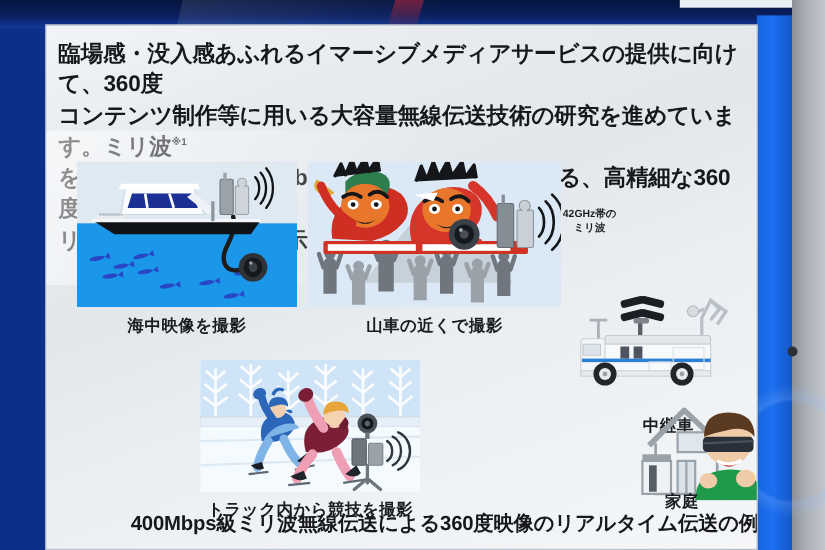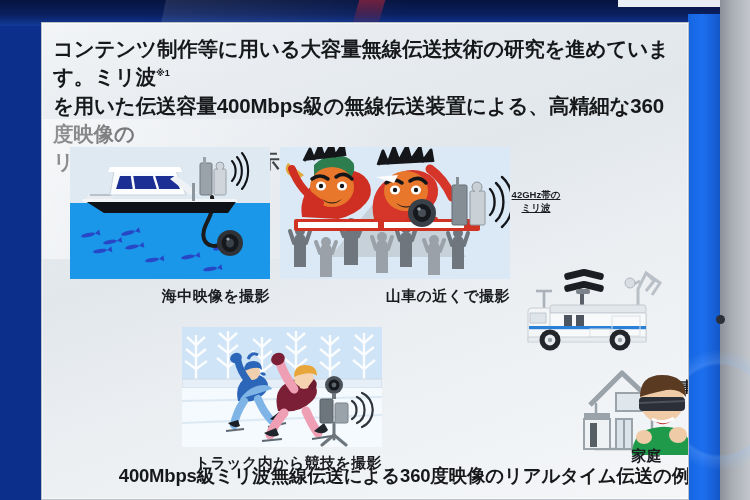--- a/index.html
+++ b/index.html
@@ -76,38 +76,38 @@
   #lead{
     position:absolute; left:11px; top:12px; width:628px;
     font-size:20.5px; line-height:1.38; color:#17181a;
     letter-spacing:-0.2px; font-weight:600;
   }
   #lead .sup{ font-size:9px; vertical-align:super; font-weight:700; letter-spacing:0; }
 
   
   .fig{ position:absolute; }
   .fig-cap{
-    position:absolute; text-align:right; width:100%;
+    position:absolute; text-align:center; width:100%;
     font-size:15px; font-weight:700; color:#1b1c1f; letter-spacing:.4px;
     white-space:nowrap;
   }
   .art{ position:absolute; overflow:hidden; }
 
   
   #fig-boat{ left:28px; top:124px; width:200px; }
   #art-boat{ left:0; top:0; width:200px; height:132px;
              background:linear-gradient(180deg,#dfe9f2 0%,#cfe0ef 38%,#c9dced 44%,#1a97e8 45%,#1a97e8 100%); }
 
   
   #fig-float{ left:238px; top:124px; width:230px; }
   #art-float{ left:0; top:0; width:230px; height:132px;
               background:linear-gradient(180deg,#dceaf7 0%,#cfe3f4 55%,#cfe3f4 100%); }
   #mm-note{
     position:absolute; left:452px; top:166px; width:84px;
-    font-size:9.5px; font-weight:700; color:#1b1c1f; line-height:1.35; text-align:center;text-decoration:underline;
+    font-size:9.5px; font-weight:700; color:#1b1c1f; line-height:1.35; text-align:center;
   }
 
   
   #fig-van{ left:478px; top:238px; width:175px; }
   #art-van{ left:0; top:0; width:175px; height:95px; background:transparent; }
 
   
   #fig-skate{ left:140px; top:304px; width:200px; }
   #art-skate{ left:0; top:0; width:200px; height:120px;
               background:linear-gradient(180deg,#e9f3fb 0%,#dfeefb 40%,#eaf4fc 55%,#f3f9fd 100%); }
@@ -132,20 +132,21 @@
   <div id="wall-red"></div>
 </div>
 <div id="right-gray"></div>
 <div id="right-blue"></div>
 <div id="right-halo"></div>
 <div id="right-screw"></div>
 
 <div id="panel">
 
   <div id="lead">
+    <div>臨場感・没入感あふれるイマーシブメディアサービスの提供に向けて、360度</div>
     <div><span>コンテンツ制作等に用いる大容量無線伝送技術の研究を進めています。ミリ波</span><span class="sup">※1</span></div>
     <div>を用いた伝送容量400Mbps級の無線伝送装置による、高精細な360度映像の</div>
     <div>リアルタイム伝送を展示しています。</div>
   </div>
 
   <div id="panel-gloss"></div>
 
   <div class="fig" id="fig-boat">
     <div class="art" id="art-boat">
       <svg width="200" height="132" viewBox="0 0 200 132">

